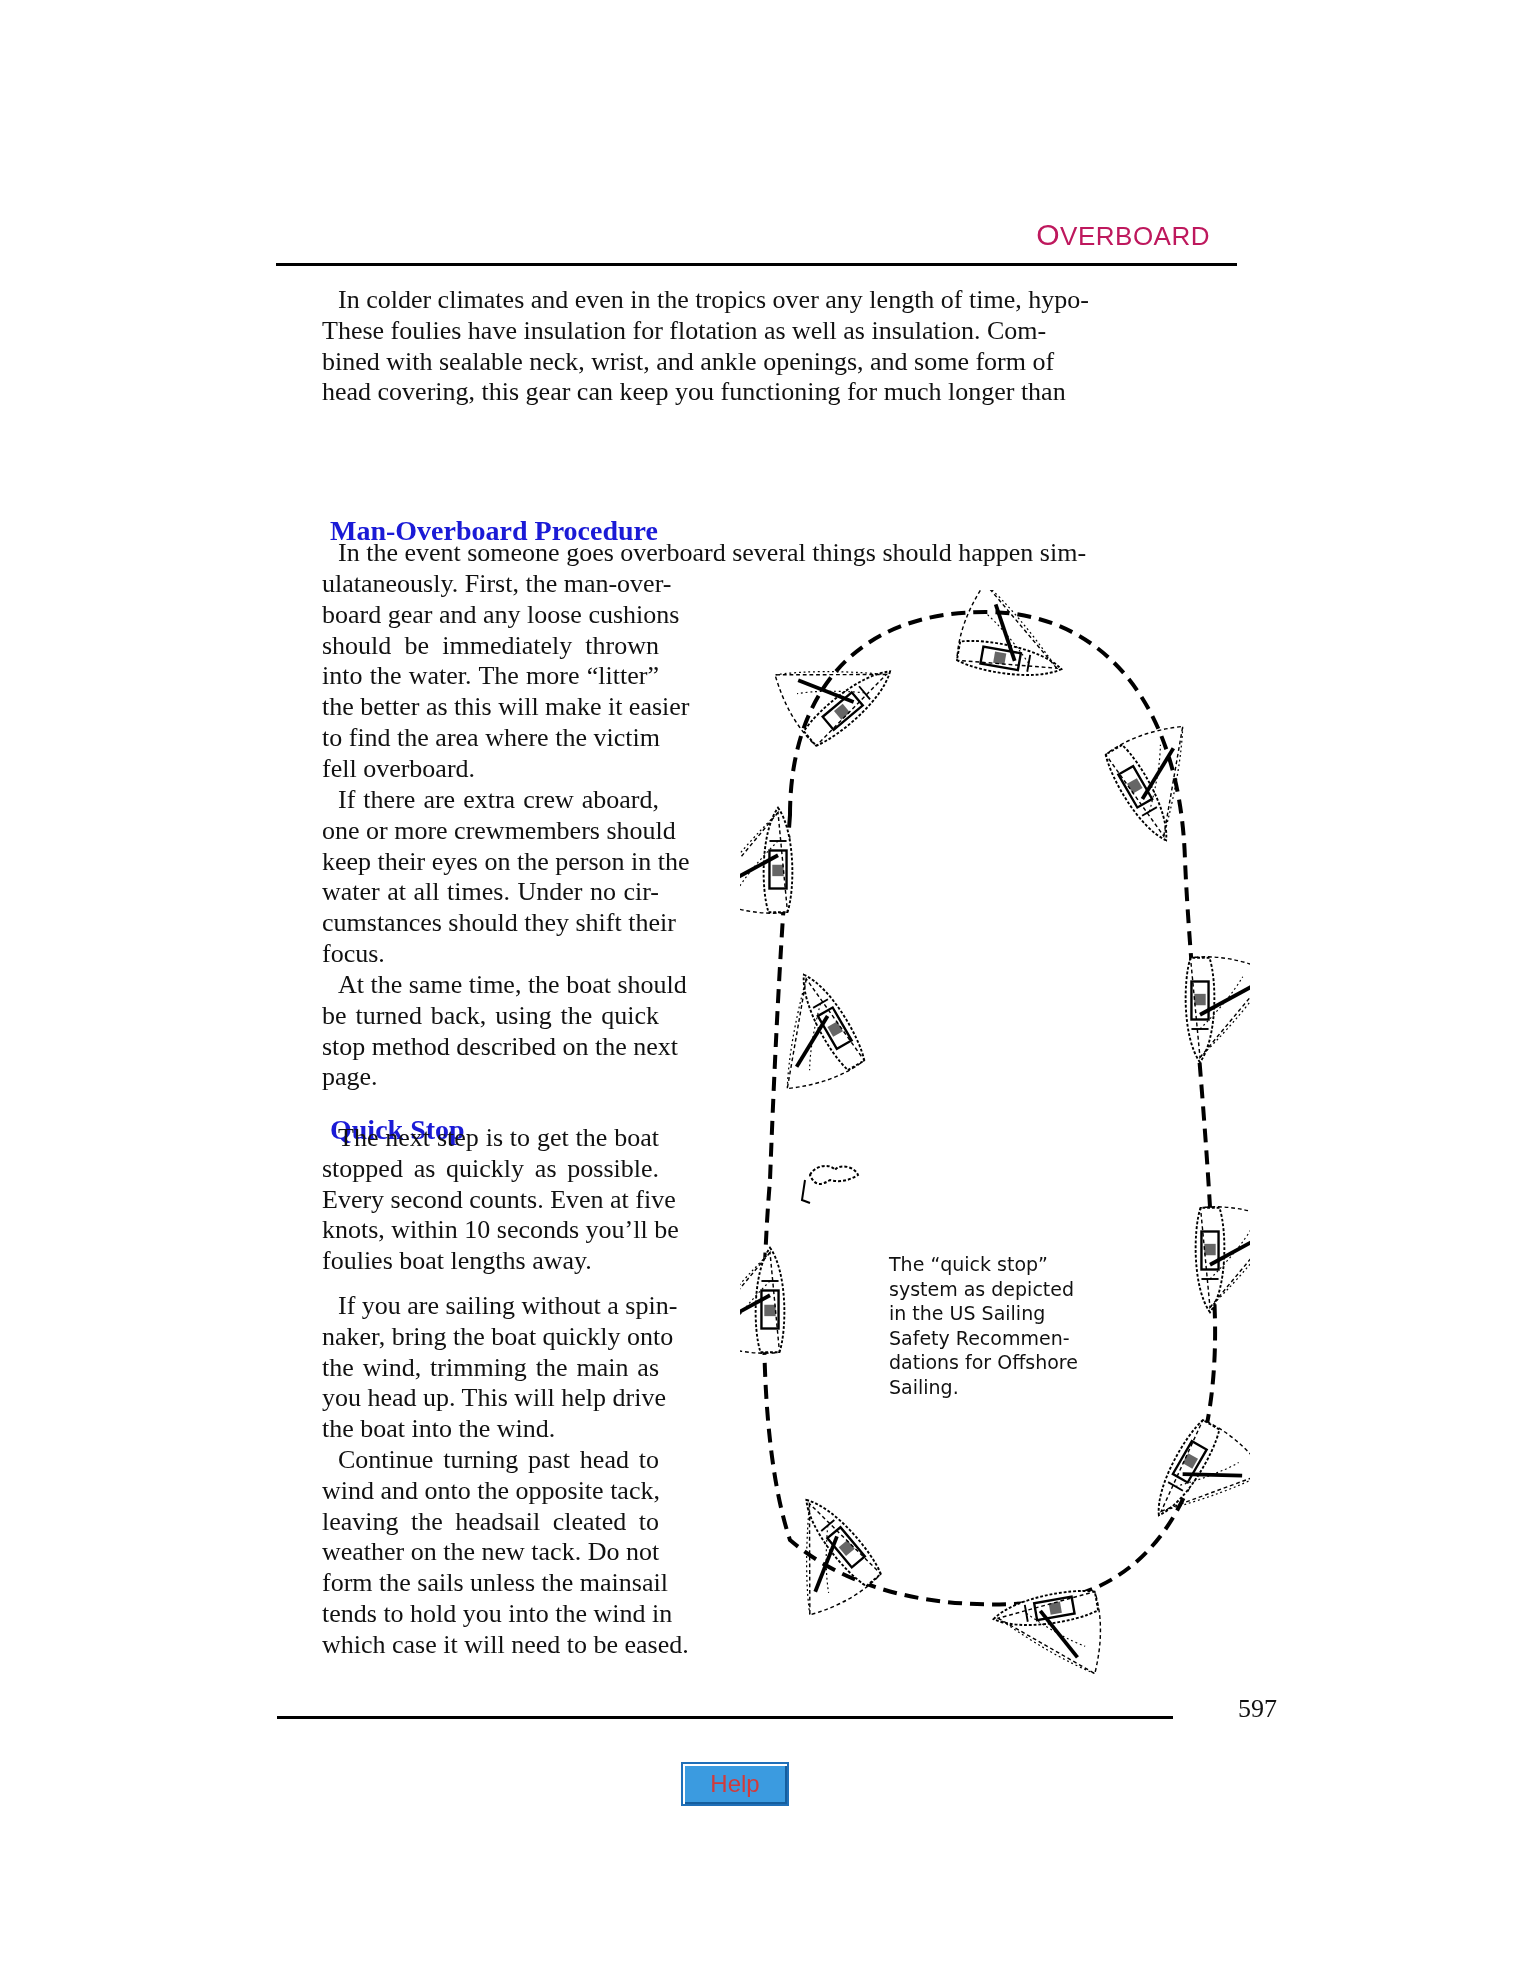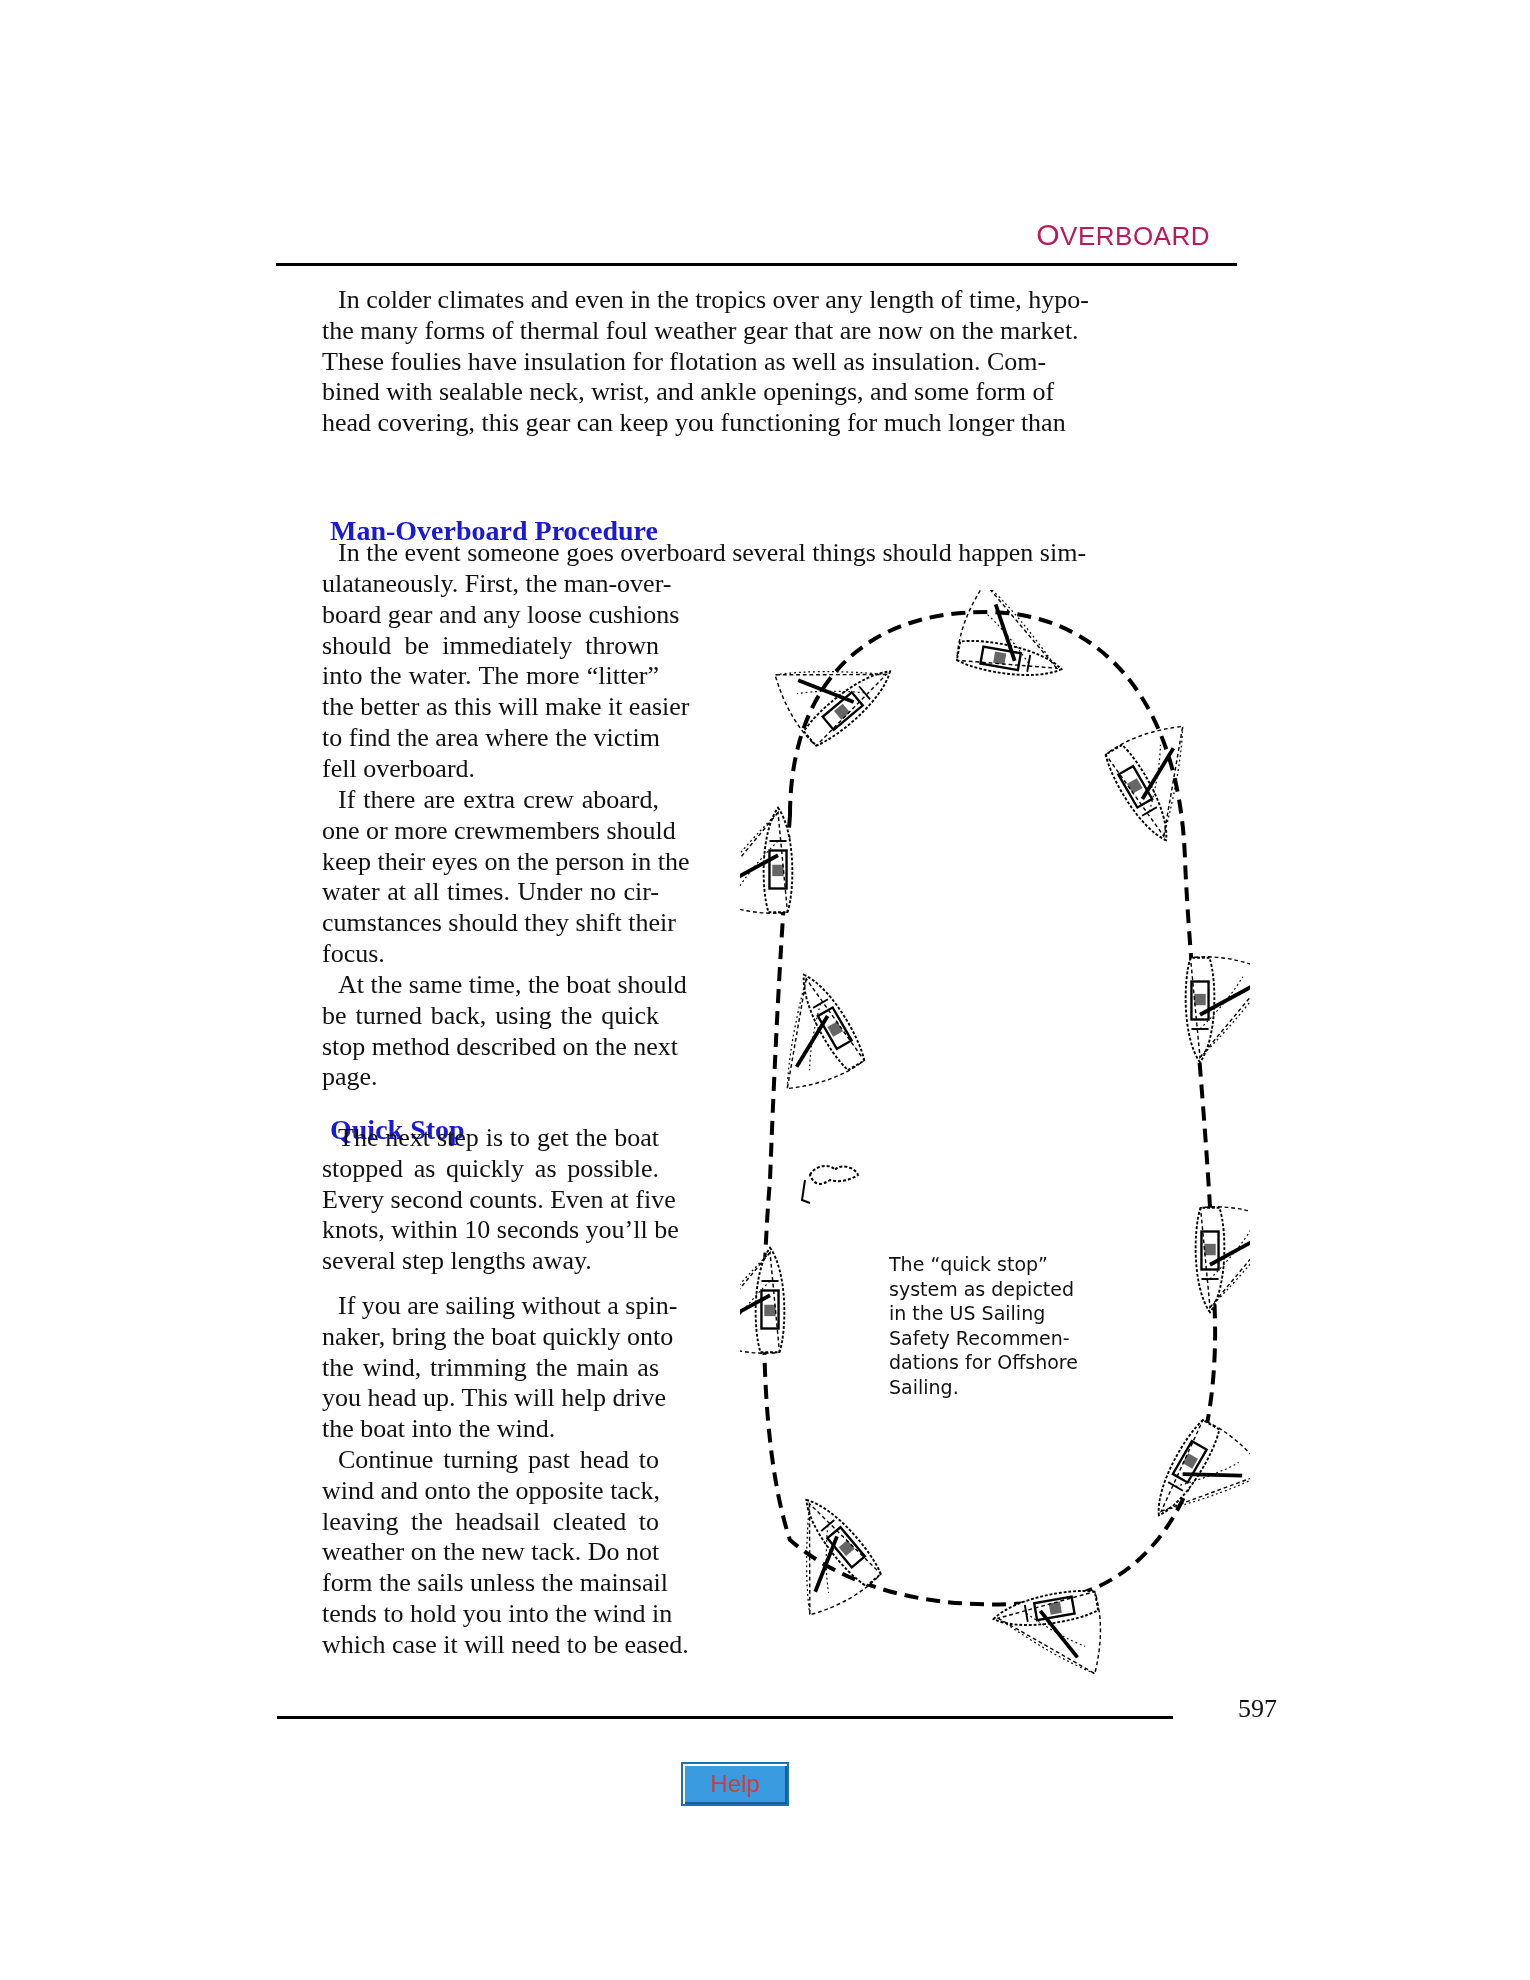--- a/index.html
+++ b/index.html
@@ -23,21 +23,20 @@
   .help-btn { position:absolute; left:681px; top:1762px; width:108px; height:44px; background:#3b9be0; border:2px solid #1f6fb8; box-shadow: inset 2px 2px 0 #ffffff, inset -2px -2px 0 #155e9e; color:#d23a3a; font-family:"Liberation Sans", sans-serif; font-size:24px; display:flex; align-items:center; justify-content:center; cursor:pointer; box-sizing:border-box; }
 </style>
 </head>
 <body>
 
 <div class="running-head"><span class="big">O</span><span>VERBOARD</span></div>
 <div class="rule-top"></div>
 
 <div class="body-wide">
   <span class="line" style="padding-left:16px">In colder climates and even in the tropics over any length of time, hypo-</span>
-  <span class="line">the many forms of thermal foul weather gear that are now on the market.</span>
   <span class="line">These foulies have insulation for flotation as well as insulation. Com-</span>
   <span class="line">bined with sealable neck, wrist, and ankle openings, and some form of</span>
   <span class="line">head covering, this gear can keep you functioning for much longer than</span>
 </div>
 
 <h2 class="heading h-mob">Man-Overboard Procedure</h2>
 <div class="mob-first">
   <span class="line" style="padding-left:16px">In the event someone goes overboard several things should happen sim-</span>
 </div>
 
@@ -67,21 +66,21 @@
   <span class="line last">page.</span>
 </div>
 
 <h2 class="heading h-qs">Quick Stop</h2>
 
 <div class="narrow" style="top:1123px">
   <span class="line indent">The next step is to get the boat</span>
   <span class="line">stopped as quickly as possible.</span>
   <span class="line">Every second counts. Even at five</span>
   <span class="line">knots, within 10 seconds you’ll be</span>
-  <span class="line last">several step lengths away.</span>
+  <span class="line last">foulies boat lengths away.</span>
 </div>
 
 <div class="narrow" style="top:1291px">
   <span class="line indent">If you are sailing without a spin-</span>
   <span class="line">naker, bring the boat quickly onto</span>
   <span class="line">the wind, trimming the main as</span>
   <span class="line">you head up. This will help drive</span>
   <span class="line last">the boat into the wind.</span>
 </div>
 

